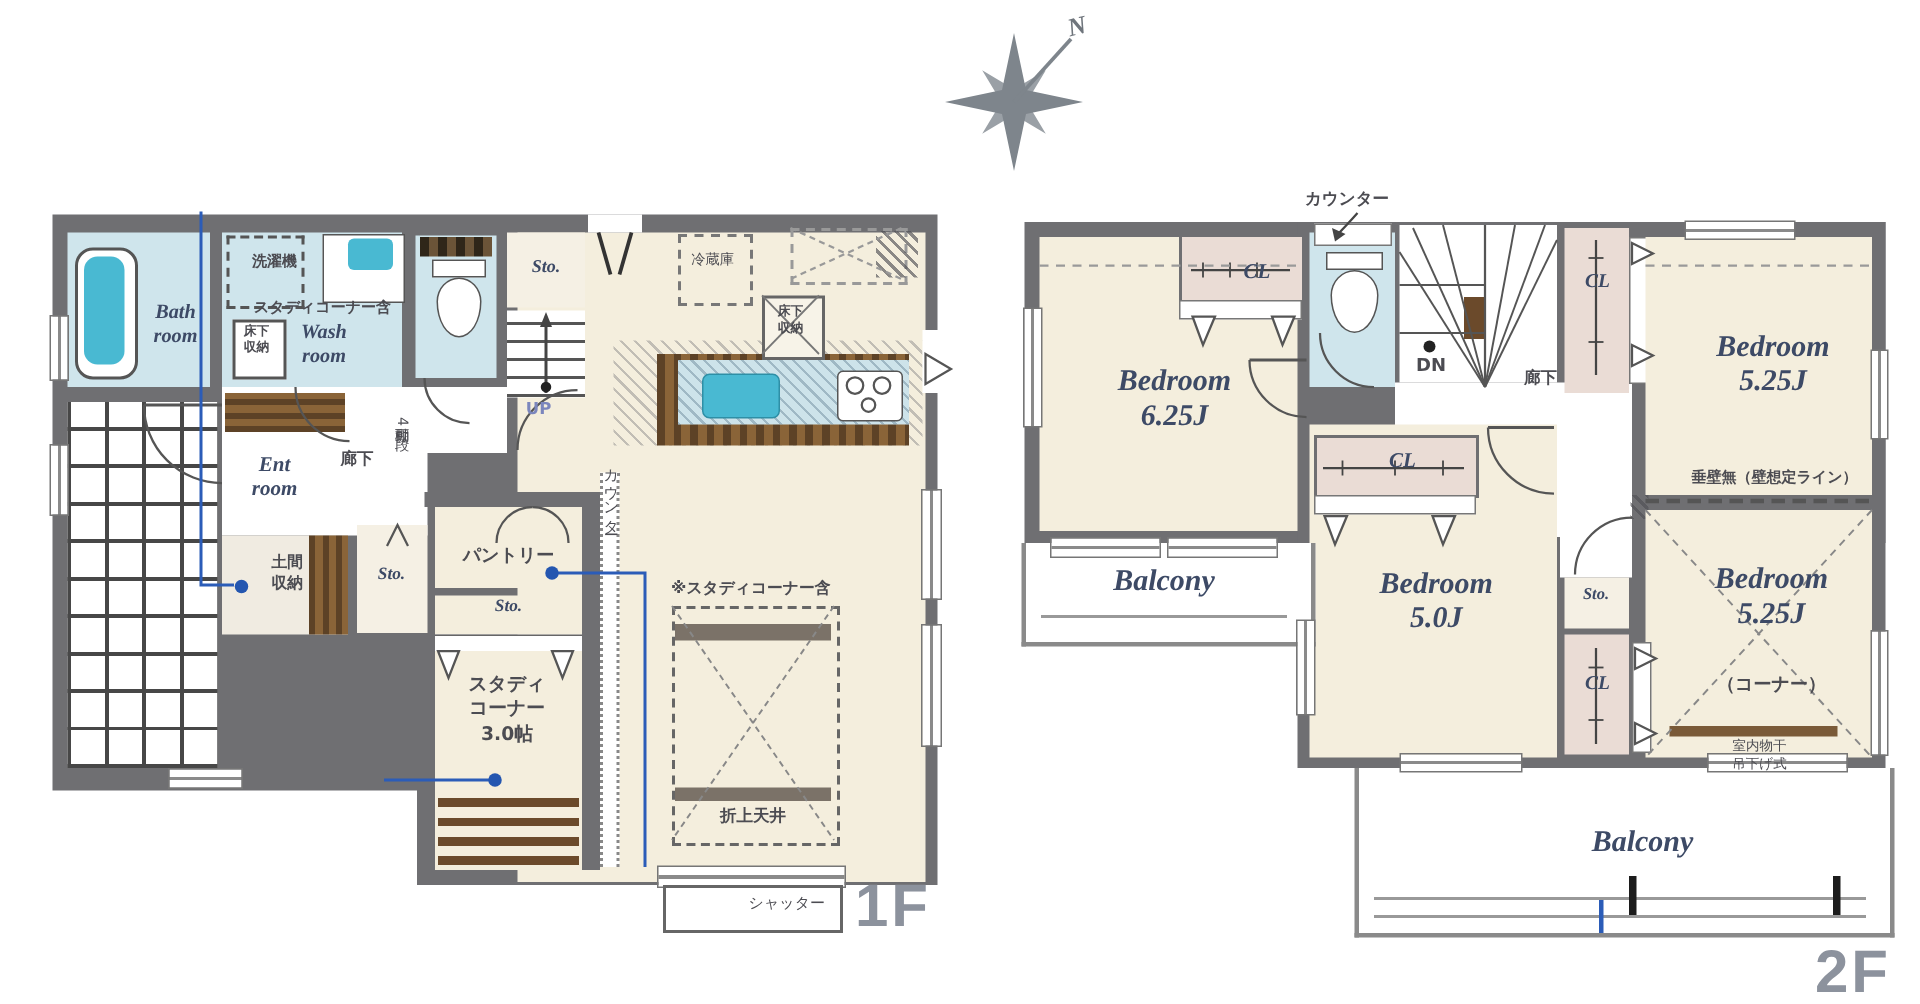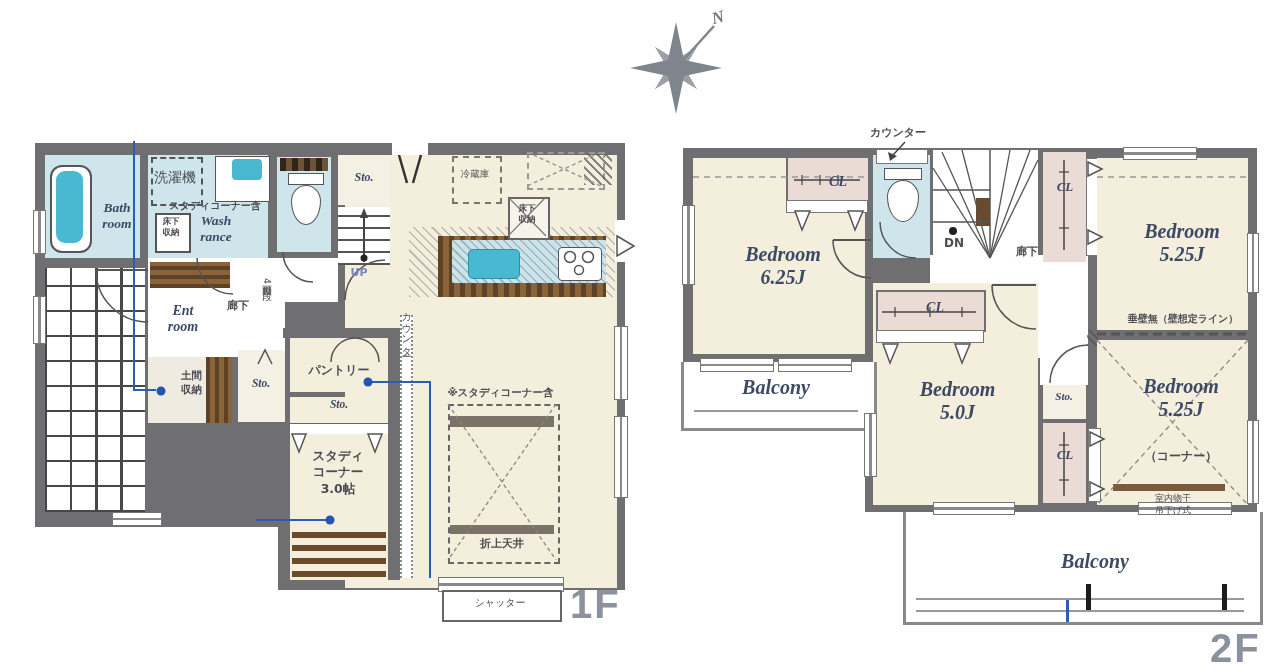--- a/index.html
+++ b/index.html
@@ -241,22 +241,22 @@
     <line x1="1097" y1="340" x2="1248" y2="505" stroke="#888" stroke-width="1.3" stroke-dasharray="5 4"></line>
     <line x1="1248" y1="340" x2="1097" y2="505" stroke="#888" stroke-width="1.3" stroke-dasharray="5 4"></line>
 
     <path d="M 905,142 Q 897,151 891,157" fill="none" stroke="#444" stroke-width="1.5"></path>
     <polygon points="888,152 890,161 897,156" fill="#444"></polygon>
   </svg>
 
   <div class="a en" style="left:86px;top:200px;width:62px;height:44px;font-size:13.5px;">Bath
 room</div>
   <div class="a en" style="left:190px;top:213px;width:52px;height:44px;font-size:13.5px;">Wash
-rance</div>
-  <div class="a jp" style="left:152px;top:168px;width:46px;height:14px;font-size:14px;font-weight:normal;">洗濯機</div>
+room</div>
+  <div class="a jp" style="left:152px;top:168px;width:46px;height:14px;font-size:10px;font-weight:bold;text-align:right;">洗濯機</div>
   <div class="a jp" style="left:163px;top:199px;width:104px;height:13px;font-size:10px;">スタディコーナー含</div>
   <div class="a jp" style="left:156px;top:216px;width:30px;height:30px;font-size:8.5px;">床下
 収納</div>
   <div class="a en" style="left:344px;top:171px;width:40px;height:16px;font-size:12px;">Sto.</div>
   <div class="a jp" style="left:346px;top:266px;width:26px;height:14px;font-size:11px;color:#7b86bd;">UP</div>
   <div class="a jp" style="left:220px;top:299px;width:36px;height:15px;font-size:11px;">廊下</div>
   <div class="a jp vtext" style="left:257px;top:278px;width:15px;height:76px;font-size:9.5px;font-weight:normal;">可動棚4段</div>
   <div class="a en" style="left:152px;top:303px;width:62px;height:42px;font-size:14px;">Ent
 room</div>
   <div class="a jp" style="left:154px;top:369px;width:48px;height:34px;font-size:10.5px;text-align:right;">土間
@@ -266,21 +266,21 @@
   <div class="a en" style="left:318px;top:398px;width:42px;height:17px;font-size:11.5px;">Sto.</div>
   <div class="a jp" style="left:296px;top:448px;width:84px;height:58px;font-size:12.5px;">スタディ
 コーナー
 3.0帖</div>
   <div class="a jp" style="left:455px;top:168px;width:40px;height:14px;font-size:9.5px;font-weight:normal;">冷蔵庫</div>
   <div class="a jp" style="left:512px;top:203px;width:30px;height:28px;font-size:8.5px;">床下
 収納</div>
   <div class="a jp vtext" style="left:397px;top:305px;width:14px;height:80px;font-size:10px;font-weight:normal;">カウンター</div>
   <div class="a jp" style="left:428px;top:386px;width:145px;height:14px;font-size:10.5px;">※スタディコーナー含</div>
   <div class="a jp" style="left:463px;top:537px;width:78px;height:15px;font-size:11px;">折上天井</div>
-  <div class="a jp" style="left:450px;top:596px;width:100px;height:14px;font-size:10px;font-weight:normal;">シャッター</div>
+  <div class="a jp" style="left:450px;top:596px;width:100px;height:14px;font-size:10px;font-weight:normal;text-align:right;">シャッター</div>
   <div class="a floorlab" style="left:570px;top:582px;width:72px;height:44px;">1F</div>
 
   <div class="a jp" style="left:852px;top:126px;width:92px;height:15px;font-size:11px;">カウンター</div>
   <div class="a en" style="left:818px;top:174px;width:40px;height:20px;font-size:14px;">CL</div>
   <div class="a en" style="left:1048px;top:180px;width:34px;height:20px;font-size:13px;">CL</div>
   <div class="a en" style="left:915px;top:300px;width:40px;height:20px;font-size:14px;">CL</div>
   <div class="a en" style="left:1048px;top:448px;width:34px;height:20px;font-size:13px;">CL</div>
   <div class="a en" style="left:723px;top:243px;width:120px;height:56px;font-size:20px;">Bedroom
 6.25J</div>
   <div class="a jp" style="left:936px;top:236px;width:36px;height:16px;font-size:12px;">DN</div>

